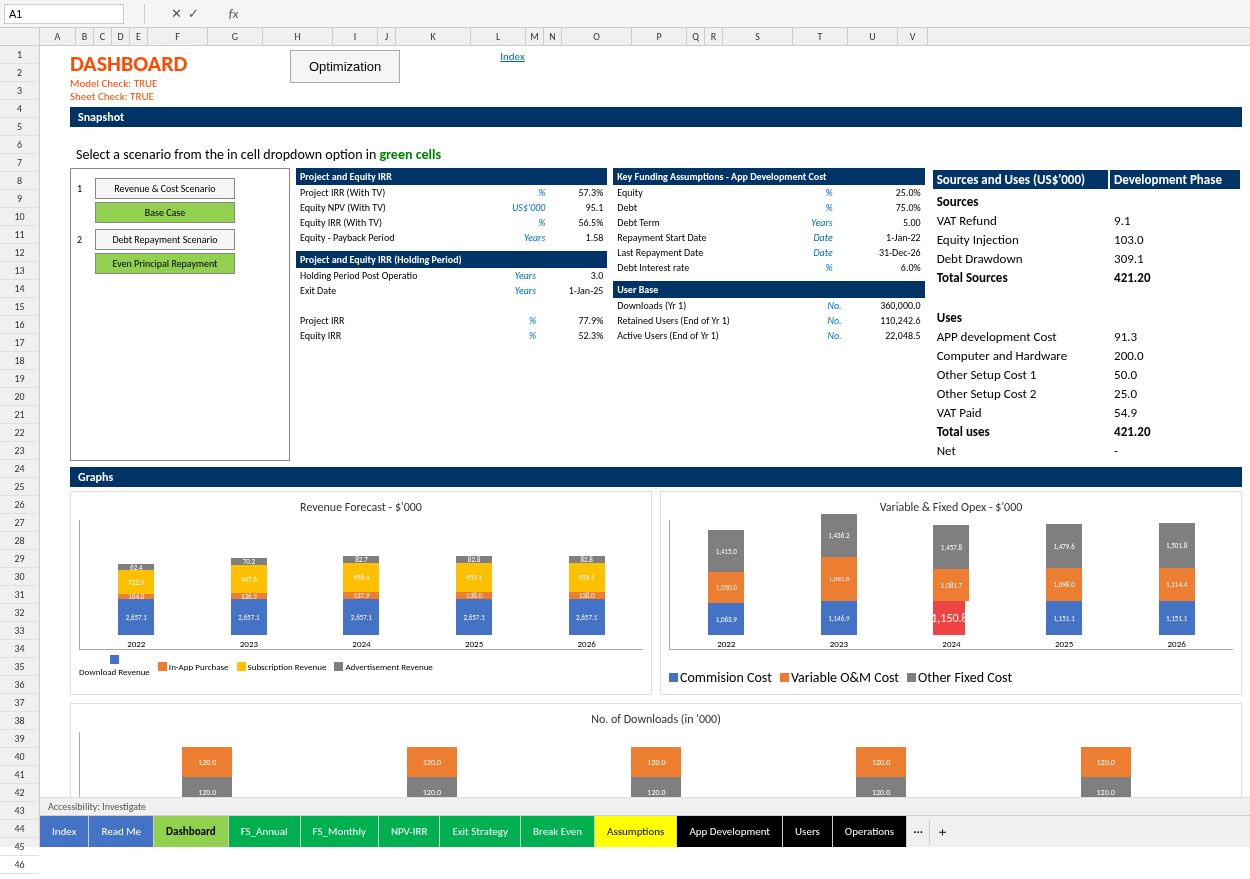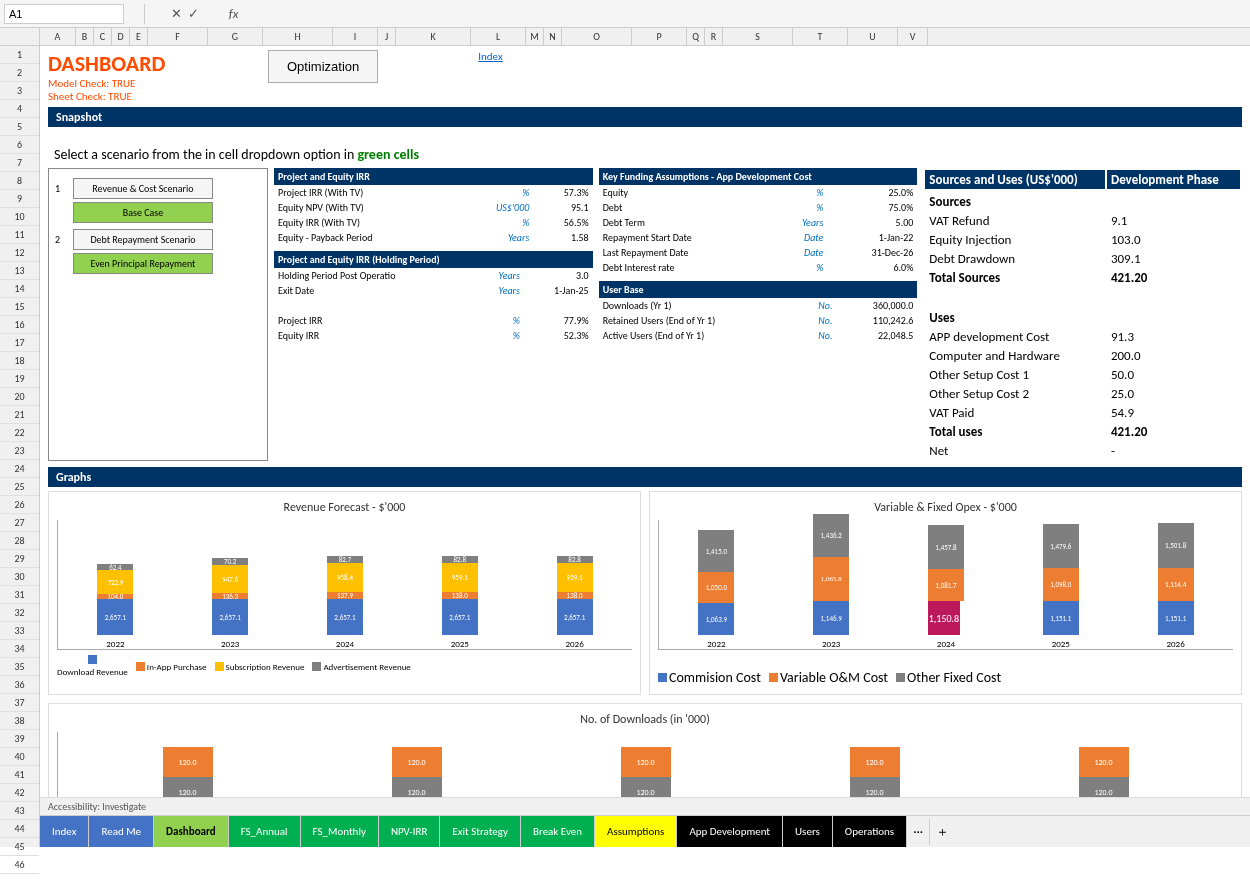--- a/index.html
+++ b/index.html
@@ -16,21 +16,21 @@
     
     .col-header-row { display: flex; height: 18px; background: #f0f0f0; border-bottom: 1px solid #ccc; }
     .col-header-row .corner { width: 40px; min-width: 40px; border-right: 1px solid #ccc; }
     .col-header { border-right: 1px solid #ccc; display: flex; align-items: center; justify-content: center; font-size: 10px; color: #333; background: #f0f0f0; }
 
     
     .spreadsheet { display: flex; height: calc(879px - 28px - 18px - 32px); }
     .row-headers { width: 40px; min-width: 40px; background: #f0f0f0; border-right: 1px solid #ccc; }
     .row-header { height: 18px; display: flex; align-items: center; justify-content: center; font-size: 10px; color: #333; border-bottom: 1px solid #e0e0e0; }
 
-    .main-content { flex: 1; overflow: hidden; position: relative; }
+    .main-content { flex: 1; overflow: hidden; position: relative; padding-left: 22px; }
 
     
     .dashboard-area { padding: 4px 8px; height: 100%; overflow-y: auto; }
 
     
     .section-header { background: #003366; color: #fff; font-weight: bold; padding: 3px 8px; font-size: 12px; margin: 4px 0 4px 0; }
 
     
     .data-table { border-collapse: collapse; font-size: 10px; width: 100%; }
     .data-table td { padding: 1px 4px; border: none; }
@@ -488,21 +488,21 @@
               <div style="display:flex; flex-direction:column-reverse;">
                 <div style="background:#4472C4; width:36px; height:34px; display:flex; align-items:center; justify-content:center; font-size:7px; color:#fff;">1,146.9</div>
                 <div style="background:#ED7D31; width:36px; height:44px; display:flex; align-items:center; justify-content:center; font-size:7px; color:#fff;font-family:Liberation Serif, serif;">1,065.8</div>
                 <div style="background:#7F7F7F; width:36px; height:43px; display:flex; align-items:center; justify-content:center; font-size:7px; color:#fff;">1,436.2</div>
               </div>
               <div style="font-size:9px; margin-top:3px;">2023</div>
             </div>
 
             <div style="display:flex; flex-direction:column; align-items:center;">
               <div style="display:flex; flex-direction:column-reverse;">
-                <div style="background:#be185d; width:32px; height:34px; display:flex; align-items:center; justify-content:center; font-size:10px; color:#fff;">1,150.8</div>
+                <div style="background:#ef4444; width:32px; height:34px; display:flex; align-items:center; justify-content:center; font-size:12px; color:#fff;">1,150.8</div>
                 <div style="background:#ED7D31; width:36px; height:32px; display:flex; align-items:center; justify-content:center; font-size:7px; color:#fff;">1,081.7</div>
                 <div style="background:#7F7F7F; width:36px; height:44px; display:flex; align-items:center; justify-content:center; font-size:7px; color:#fff;">1,457.8</div>
               </div>
               <div style="font-size:9px; margin-top:3px;">2024</div>
             </div>
 
             <div style="display:flex; flex-direction:column; align-items:center;">
               <div style="display:flex; flex-direction:column-reverse;">
                 <div style="background:#4472C4; width:36px; height:34px; display:flex; align-items:center; justify-content:center; font-size:7px; color:#fff;">1,151.1</div>
                 <div style="background:#ED7D31; width:36px; height:33px; display:flex; align-items:center; justify-content:center; font-size:7px; color:#fff;">1,098.0</div>

